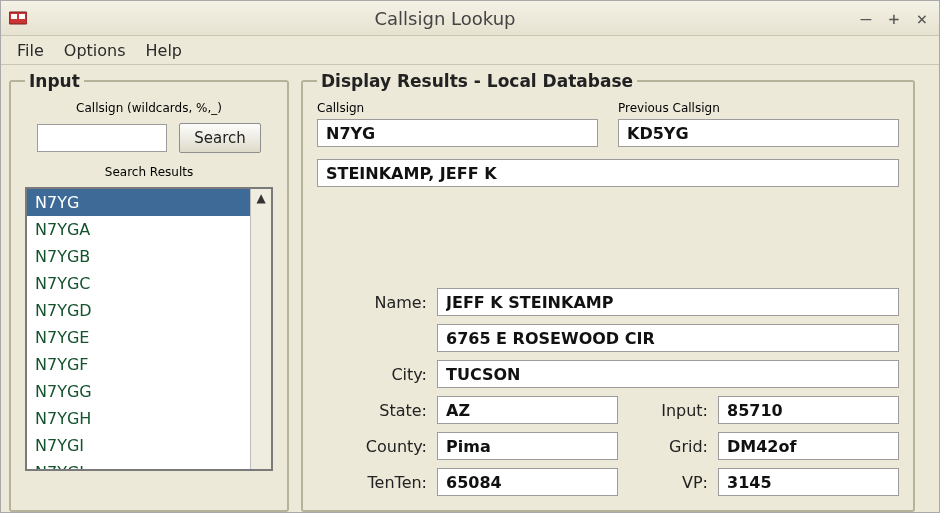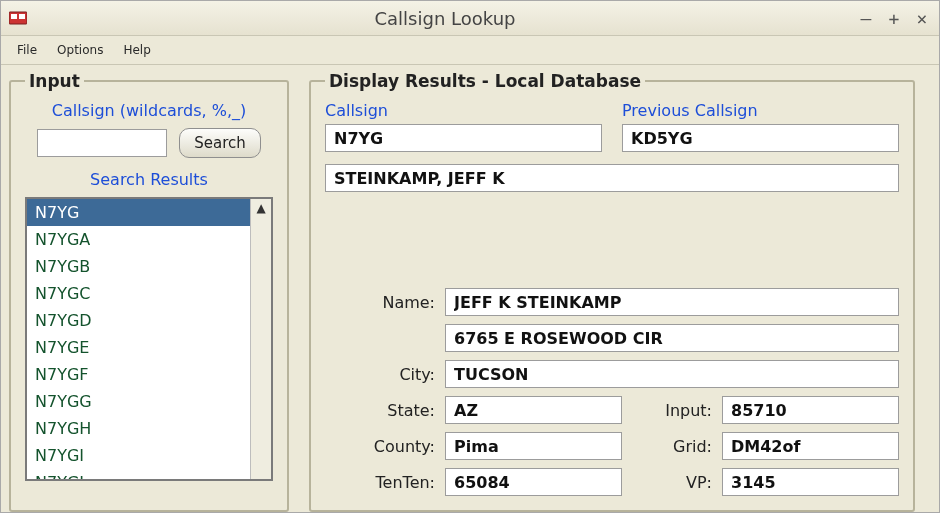--- a/index.html
+++ b/index.html
@@ -3,32 +3,32 @@
 <meta charset="utf-8">
 <style>
   html,body{margin:0;padding:0;font-family:"DejaVu Sans","Liberation Sans",Arial,sans-serif;font-size:15px;color:#222;background:#e8e5d4}
   .window{width:940px;height:513px;background:#ece9d8;border:1px solid #a9a9a9;box-sizing:border-box;display:flex;flex-direction:column;overflow:hidden}
   .titlebar{height:34px;display:flex;align-items:center;background:linear-gradient(#f4f2e6,#e6e2d0);border-bottom:1px solid #c9c6b4;padding:0 8px}
   .titlebar .app-icon{width:18px;height:16px;margin-right:6px}
   .titlebar .title{flex:1;text-align:center;font-weight:normal;font-size:18px;color:#444}
   .winbtns{display:flex;gap:10px;align-items:center}
   .winbtn{width:18px;height:18px;display:flex;align-items:center;justify-content:center;font-size:18px;color:#555;cursor:pointer;font-family:monospace}
   .menubar{height:28px;display:flex;align-items:center;padding:0 8px;gap:4px;border-bottom:1px solid #c9c6b4;background:#ece9d8}
-  .menuitem{padding:2px 8px;font-size:12px;color:#2a2a2a;cursor:pointer}
-  .content{flex:1;display:flex;gap:20px;padding:6px 24px 0 8px;overflow:hidden}
+  .menuitem{padding:2px 8px;font-size:16px;color:#2a2a2a;cursor:pointer}
+  .content{flex:1;display:flex;gap:12px;padding:6px 24px 0 8px;overflow:hidden}
   fieldset.panel{border:2px solid #b7b39b;border-radius:3px;background:#ece9d8;margin:0;padding:10px 14px 14px 14px;box-sizing:border-box}
   fieldset.panel>legend{font-weight:bold;font-size:17px;padding:0 4px;color:#222}
   .input-panel{width:280px;display:flex;flex-direction:column}
   .results-panel{flex:1;display:flex;flex-direction:column;gap:6px}
-  .lbl{font-size:16px;color:#1d4ed8}
+  .lbl{font-size:12px;color:#000000}
   .center{text-align:center}
   .searchrow{display:flex;align-items:center;gap:12px;margin:8px 0 12px 0;justify-content:center}
   input.text{height:28px;border:1px solid #9c9c9c;background:#fff;padding:2px 8px;font-size:16px;font-weight:bold;color:#111;box-sizing:border-box;font-family:inherit}
   .search-input{width:130px;font-weight:normal}
-  button.btn{height:30px;padding:0 14px;border:1px solid #8f8f8f;border-radius:10px;background:linear-gradient(#fdfdfb,#dedbca);font-size:15px;color:#222;cursor:pointer;font-family:inherit}
+  button.btn{height:30px;padding:0 14px;border:1px solid #8f8f8f;border-radius:2px;background:linear-gradient(#fdfdfb,#dedbca);font-size:15px;color:#222;cursor:pointer;font-family:inherit}
   .listbox{border:2px solid #7a7a7a;background:#fff;height:280px;display:flex}
   .listbox-items{flex:1;overflow:hidden}
   .listitem{padding:4px 8px;font-size:16px;color:#14532d;cursor:pointer;white-space:nowrap}
   .listitem.selected{background:#3d6a97;color:#fff}
   .list-scroll{width:20px;background:#efede0;border-left:1px solid #bdbdbd;position:relative}
   .list-scroll .up{position:absolute;top:0;left:0;right:0;height:18px;display:flex;align-items:center;justify-content:center;color:#333;font-size:12px}
   .row{display:flex;gap:20px}
   .col{flex:1;display:flex;flex-direction:column;gap:4px}
   .formgrid{display:grid;grid-template-columns:110px 1fr 80px 1fr;gap:8px 10px;align-items:center;margin-top:4px}
   .formgrid .flab{text-align:right;font-size:16px;color:#222}

